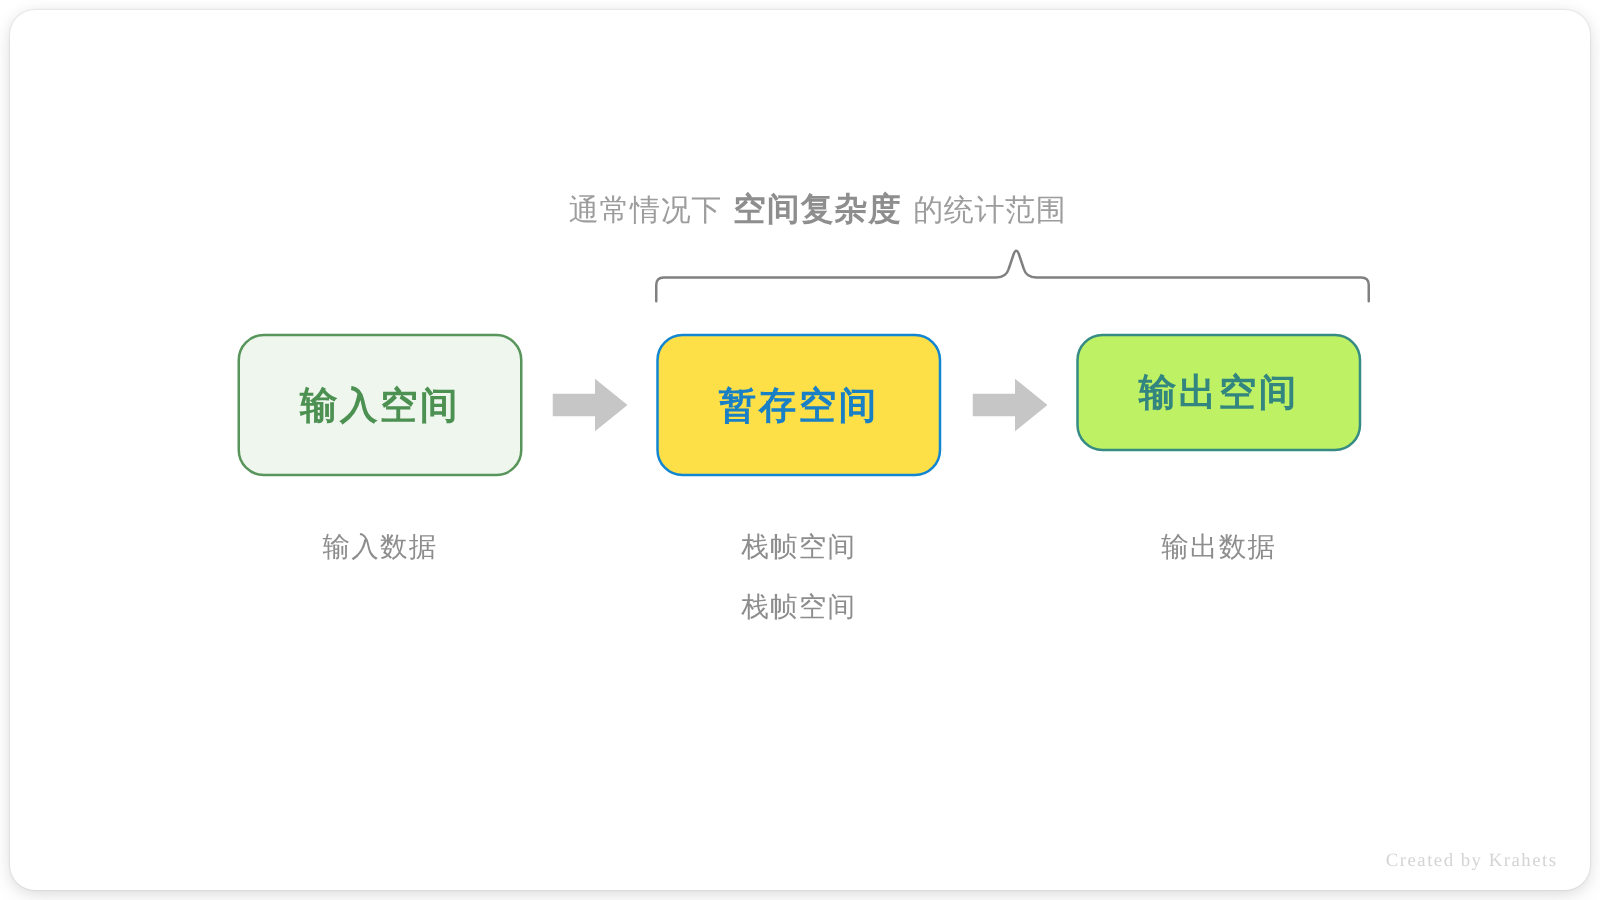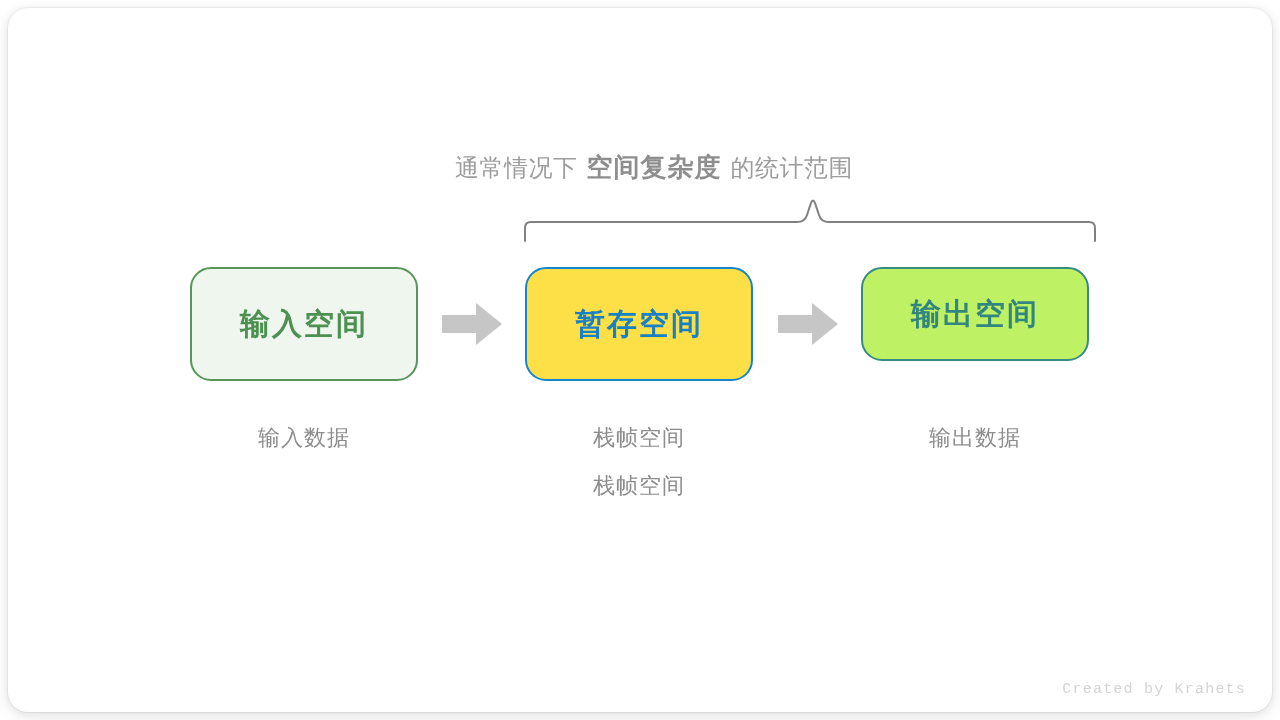--- a/index.html
+++ b/index.html
@@ -122,21 +122,21 @@
   }
   .sub-input  { left: 190px; top: 414px; width: 228px; }
   .sub-temp   { left: 525px; top: 414px; width: 228px; }
   .sub-output { left: 861px; top: 414px; width: 228px; }
 
   
   .credit {
     position: absolute;
     right: 34px;
     bottom: 22px;
-    font-family: Liberation Mono, monospace;
+    font-family: Liberation Serif, serif;
     font-size: 15px;
     letter-spacing: 1.2px;
     color: #d4d4d4;
     white-space: nowrap;
   }
 </style>
 </head>
 <body>
 
 <div id="stage">

